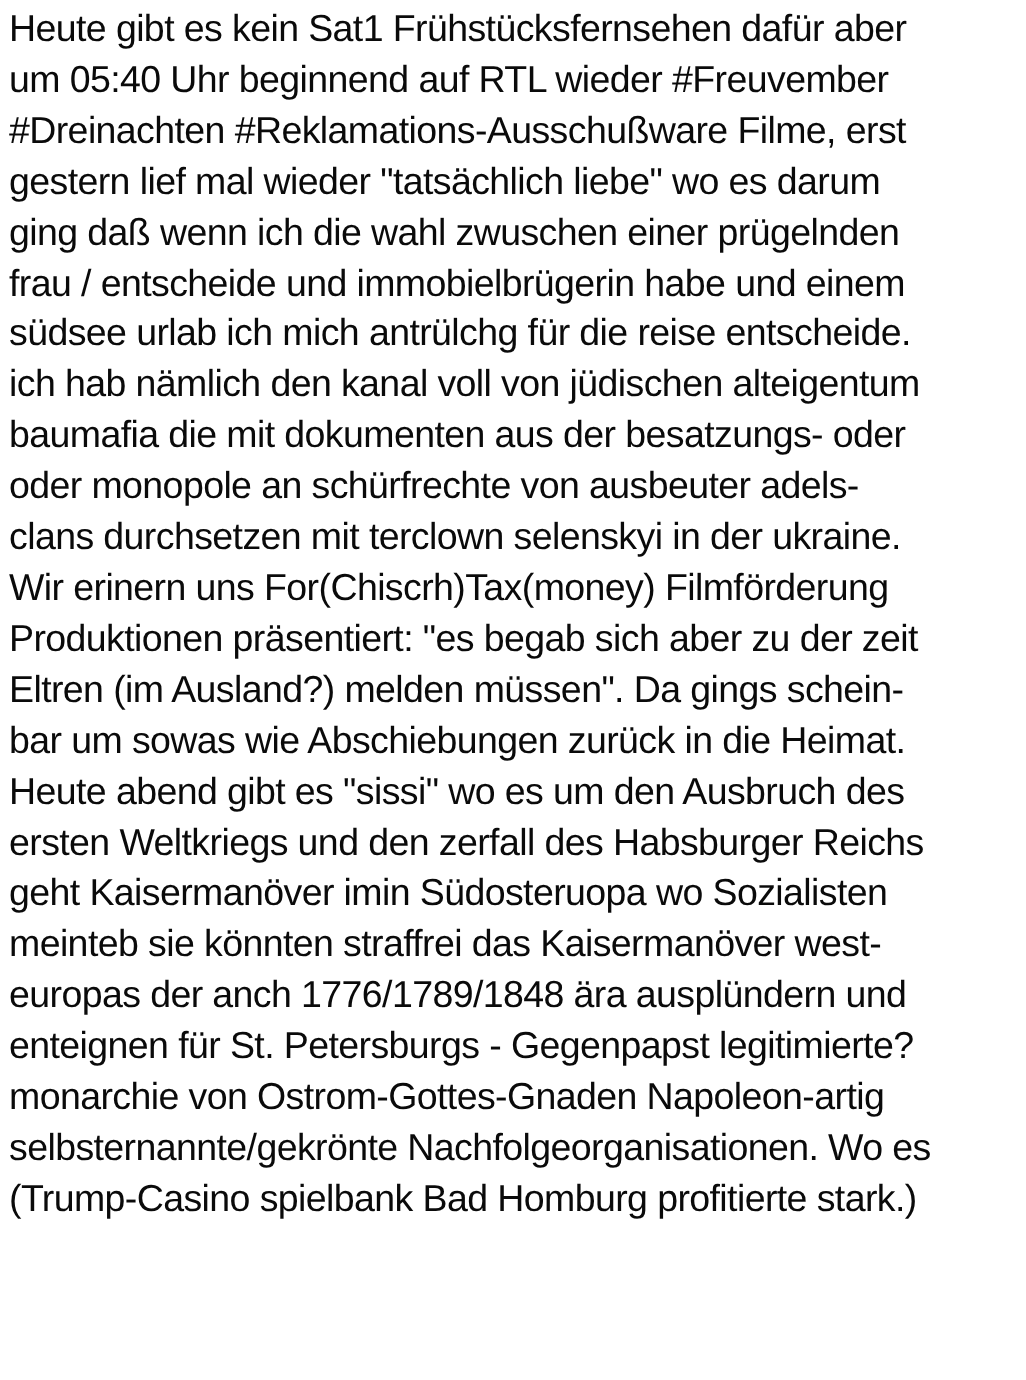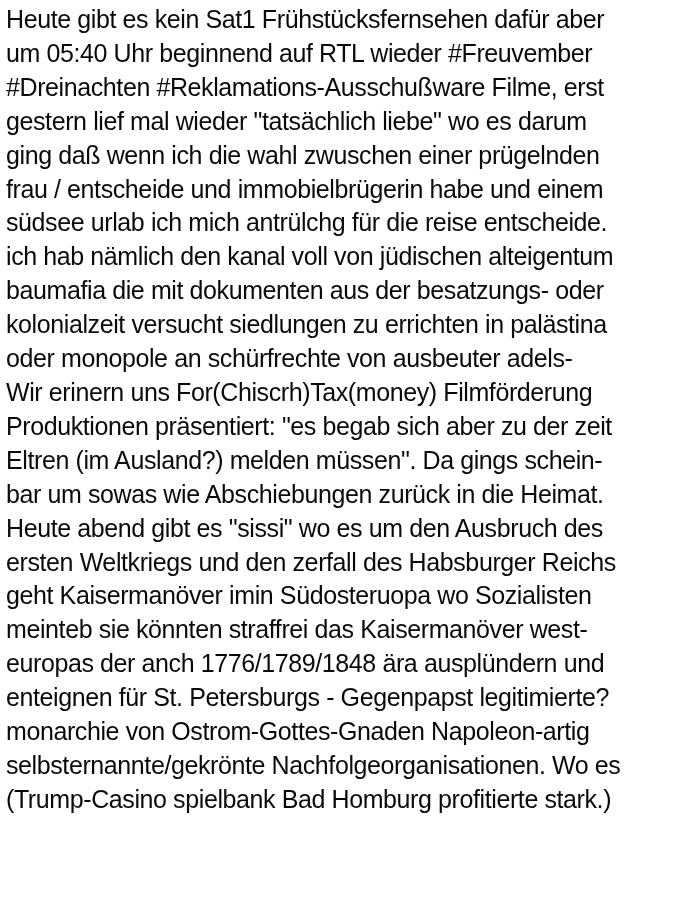--- a/index.html
+++ b/index.html
@@ -36,22 +36,22 @@
   <div id="text-block">
       <div class="text-line">Heute gibt es kein Sat1 Frühstücksfernsehen dafür aber</div>
       <div class="text-line">um 05:40 Uhr beginnend auf RTL wieder #Freuvember</div>
       <div class="text-line">#Dreinachten #Reklamations-Ausschußware Filme, erst</div>
       <div class="text-line">gestern lief mal wieder "tatsächlich liebe" wo es darum</div>
       <div class="text-line">ging daß wenn ich die wahl zwuschen einer prügelnden</div>
       <div class="text-line">frau / entscheide und immobielbrügerin habe und einem</div>
       <div class="text-line">südsee urlab ich mich antrülchg für die reise entscheide.</div>
       <div class="text-line">ich hab nämlich den kanal voll von jüdischen alteigentum</div>
       <div class="text-line">baumafia die mit dokumenten aus der besatzungs- oder</div>
-      <div class="text-line">kolonialzeit versucht siedlungen zu errichten in palästina</div>
       <div class="text-line">oder monopole an schürfrechte von ausbeuter adels-</div>
+      <div class="text-line">clans durchsetzen mit terclown selenskyi in der ukraine.</div>
       <div class="text-line">Wir erinern uns For(Chiscrh)Tax(money) Filmförderung</div>
       <div class="text-line">Produktionen präsentiert: "es begab sich aber zu der zeit</div>
       <div class="text-line">Eltren (im Ausland?) melden müssen". Da gings schein-</div>
       <div class="text-line">bar um sowas wie Abschiebungen zurück in die Heimat.</div>
       <div class="text-line">Heute abend gibt es "sissi" wo es um den Ausbruch des</div>
       <div class="text-line">ersten Weltkriegs und den zerfall des Habsburger Reichs</div>
       <div class="text-line">geht Kaisermanöver imin Südosteruopa wo Sozialisten</div>
       <div class="text-line">meinteb sie könnten straffrei das Kaisermanöver west-</div>
       <div class="text-line">europas der anch 1776/1789/1848 ära ausplündern und</div>
       <div class="text-line">enteignen für St. Petersburgs - Gegenpapst legitimierte?</div>

